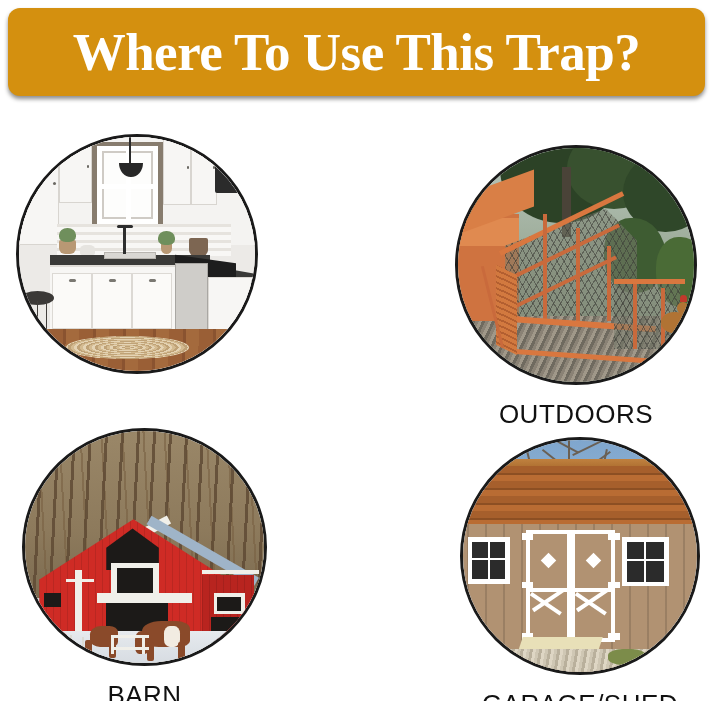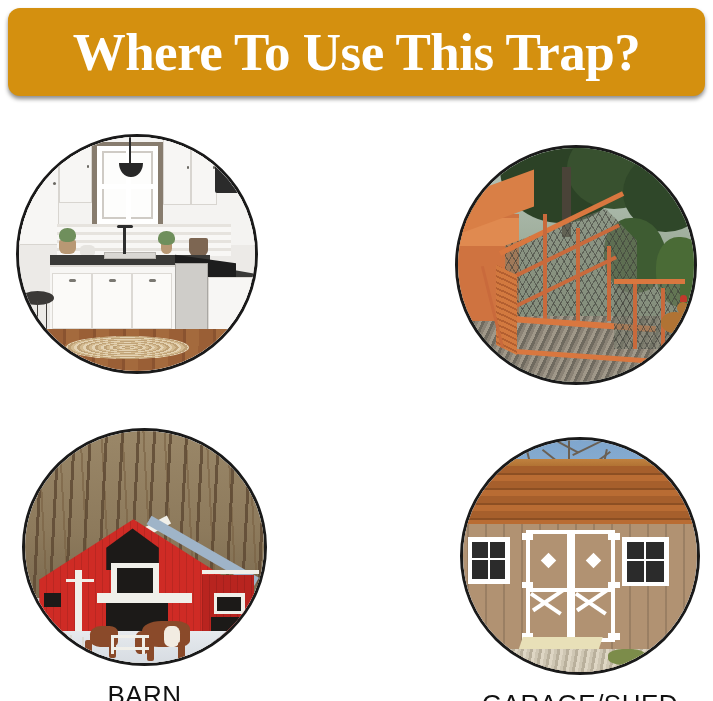--- a/index.html
+++ b/index.html
@@ -264,20 +264,21 @@
       <div class="c-beam-l" style="left:66%; top:56%; width:30%; height:5px;"></div>
 
       <div class="c-ramp" style="left:16%; top:52%; width:9%; height:34%; transform: skewY(26deg);"></div>
       <div class="c-beam" style="left:14%; top:50%; width:3px; height:36%; transform: rotate(-14deg);"></div>
 
       <div class="c-chicken-b" style="left:86%; top:70%; width:11%; height:9%;"></div>
       <div class="c-chicken-h" style="left:93%; top:66%; width:5%;  height:5%;"></div>
       <div class="c-chicken-c" style="left:94%; top:63%; width:3%;  height:3%;"></div>
     </div>
   </div>
+  <div class="caption" style="margin-top:14px;">OUTDOORS</div>
 </div>
 
 <div class="cell" style="left:22px; top:428px; width:245px;">
   <div class="circle-wrap" style="width:245px; height:238px;">
     <div class="scene">
       <div class="b-sky"></div>
       <div class="b-woods"></div>
 
       <div class="b-roof-l" style="left:4%;  top:36%; width:56%; height:9px; transform-origin:right center; transform:rotate(-28deg);"></div>
       <div class="b-roof-r" style="left:52%; top:36%; width:52%; height:10px; transform-origin:left center; transform:rotate(30deg);"></div>

